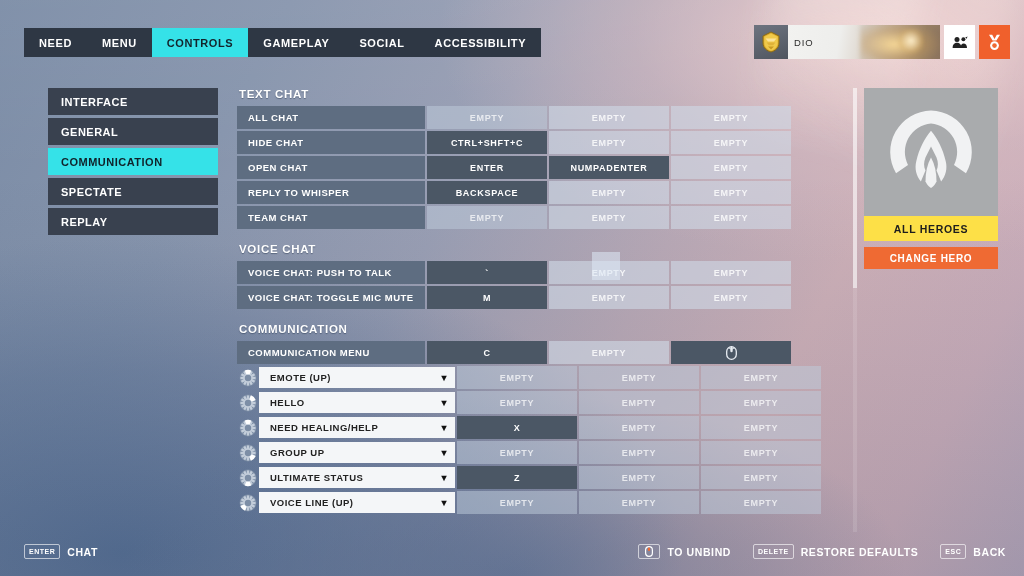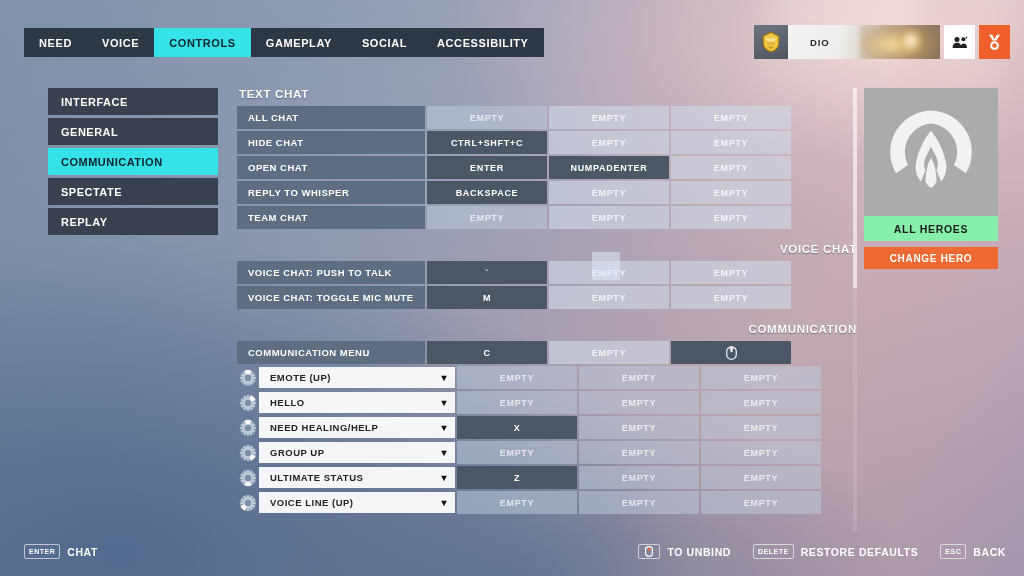--- a/index.html
+++ b/index.html
@@ -43,40 +43,40 @@
   .p-badge svg { display:block; }
   .p-name { width:152px; height:34px; position:relative; overflow:hidden;
     background:linear-gradient(100deg,#f2f2f0 0%,#eeeeec 34%,#d9cfc4 56%,#b9a48c 74%,#9c8468 88%,#8d7560 100%);
     display:flex; align-items:center; }
   .p-name .hero { position:absolute; right:-6px; top:-6px; width:86px; height:46px;
     background:radial-gradient(ellipse at 40% 55%, rgba(255,222,150,.85) 0%, rgba(190,150,90,.5) 38%, rgba(120,95,70,.15) 66%, rgba(120,95,70,0) 80%);
     filter:blur(2px); }
   .p-name .hero2 { position:absolute; right:16px; top:4px; width:26px; height:26px;
     background:radial-gradient(circle at 50% 45%, rgba(255,240,205,.95), rgba(220,180,110,.35) 55%, rgba(220,180,110,0) 75%);
     filter:blur(1.5px); }
-  .p-name span { position:relative; z-index:2; margin-left:22px;
-    font-size:9.5px; font-weight:bold; letter-spacing:.9px; color:#2b2b2b; }
+  .p-name span { position:relative; z-index:2; margin-left:6px;
+    font-size:9.5px; font-weight:normal; letter-spacing:.9px; color:#2b2b2b; }
   .p-btn { width:31px; height:34px; margin-left:4px; display:flex;
     align-items:center; justify-content:center; background:#fff; }
   .p-btn.orange { background:#f0602c; margin-left:4px; }
 
   
   .sidebar { position:absolute; left:48px; top:88px; width:170px; z-index:5; }
   .side-item { height:27px; margin-bottom:3px; background:#39414f;
     display:flex; align-items:center; padding-left:13px;
     font-size:11px; font-weight:bold; letter-spacing:.5px; color:#fff;
     font-stretch:condensed; }
   .side-item.active { background:#35e2e8; color:#10222a; }
 
   
   .panel { position:absolute; left:237px; top:88px; width:620px; height:444px;
     overflow:hidden; z-index:5; }
   .sec-head { font-size:11.5px; font-weight:bold; letter-spacing:.7px; color:#fff;
     font-stretch:condensed; margin:0 0 6px 2px; text-shadow:0 1px 1px rgba(40,55,80,.5); }
-  .sec-head.gap { margin-top:14px;text-align:right; }
+  .sec-head.gap { margin-top:14px; }
 
   .row { display:flex; height:23px; margin-bottom:2px; }
   .r-label { width:188px; background:#5e6d81; display:flex; align-items:center;
     padding-left:11px; font-size:9.5px; font-weight:bold; letter-spacing:.5px;
     color:#fff; font-stretch:condensed; }
   .cell { width:120px; margin-left:2px; display:flex; align-items:center;
     justify-content:center; font-size:9px; font-weight:bold; letter-spacing:.7px;
     font-stretch:condensed; }
   .cell.empty { background:rgba(206,217,229,.62); color:rgba(255,255,255,.82); }
   .cell.bound { background:#4b5765; color:#fff; }
@@ -95,21 +95,21 @@
   .scroll-track { position:absolute; right:1px; top:0; width:4px; height:444px;
     background:rgba(255,255,255,.12); z-index:5; }
 
   .hover-sq { position:absolute; left:592px; top:252px; width:28px; height:28px;
     background:rgba(222,233,245,.55); z-index:7; }
 
   
   .heropanel { position:absolute; left:864px; top:88px; width:134px; z-index:5; }
   .hp-art { height:128px; background:#a9abad; display:flex;
     align-items:center; justify-content:center; }
-  .hp-name { height:25px; background:#86efac; display:flex; align-items:center;
+  .hp-name { height:25px; background:#fde047; display:flex; align-items:center;
     justify-content:center; font-size:10.5px; font-weight:bold; letter-spacing:.7px;
     color:#1d1d1d; font-stretch:condensed; }
   .hp-btn { height:22px; margin-top:6px; background:#ef6a33; display:flex;
     align-items:center; justify-content:center; font-size:10px; font-weight:bold;
     letter-spacing:.7px; color:#fff; font-stretch:condensed; }
 
   
   .bottom { position:absolute; left:0; right:0; bottom:0; height:40px; z-index:6; }
   .hint { display:flex; align-items:center; gap:7px; }
   .key { min-width:22px; height:15px; border:1.4px solid rgba(255,255,255,.62);
@@ -129,21 +129,21 @@
     <div class="l2"></div>
     <div class="l3"></div>
     <div class="l4"></div>
   <div class="streak"></div>
     <div class="streak2"></div>
     <div class="vign"></div>
 </div>
 
 <div class="topnav" id="topnav">
     <div class="tab">NEED</div>
-    <div class="tab">VOICE</div>
+    <div class="tab">MENU</div>
     <div class="tab active">CONTROLS</div>
     <div class="tab">GAMEPLAY</div>
     <div class="tab">SOCIAL</div>
     <div class="tab">ACCESSIBILITY</div>
   </div>
 
 <div class="player">
   <div class="p-badge">
     <svg width="20" height="22" viewBox="0 0 20 22">
       <path d="M10 1 L18 5 L18 12 C18 17 14 20 10 21 C6 20 2 17 2 12 L2 5 Z" fill="#d9a82b" stroke="#8a6a14" stroke-width="1"></path>

